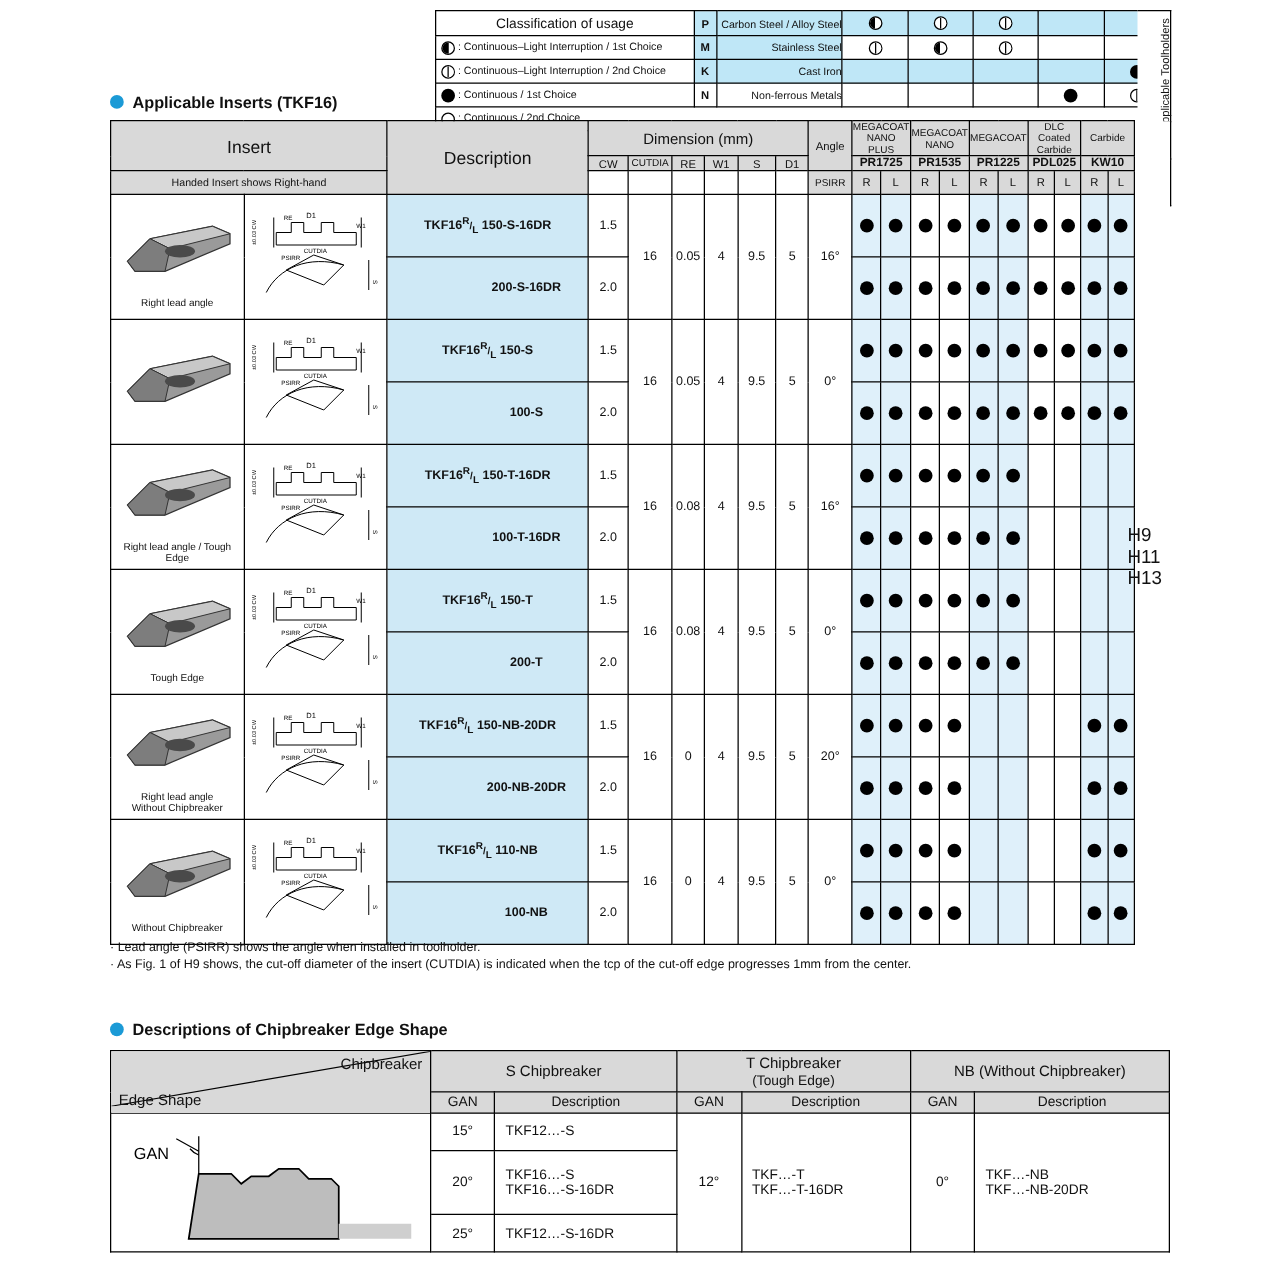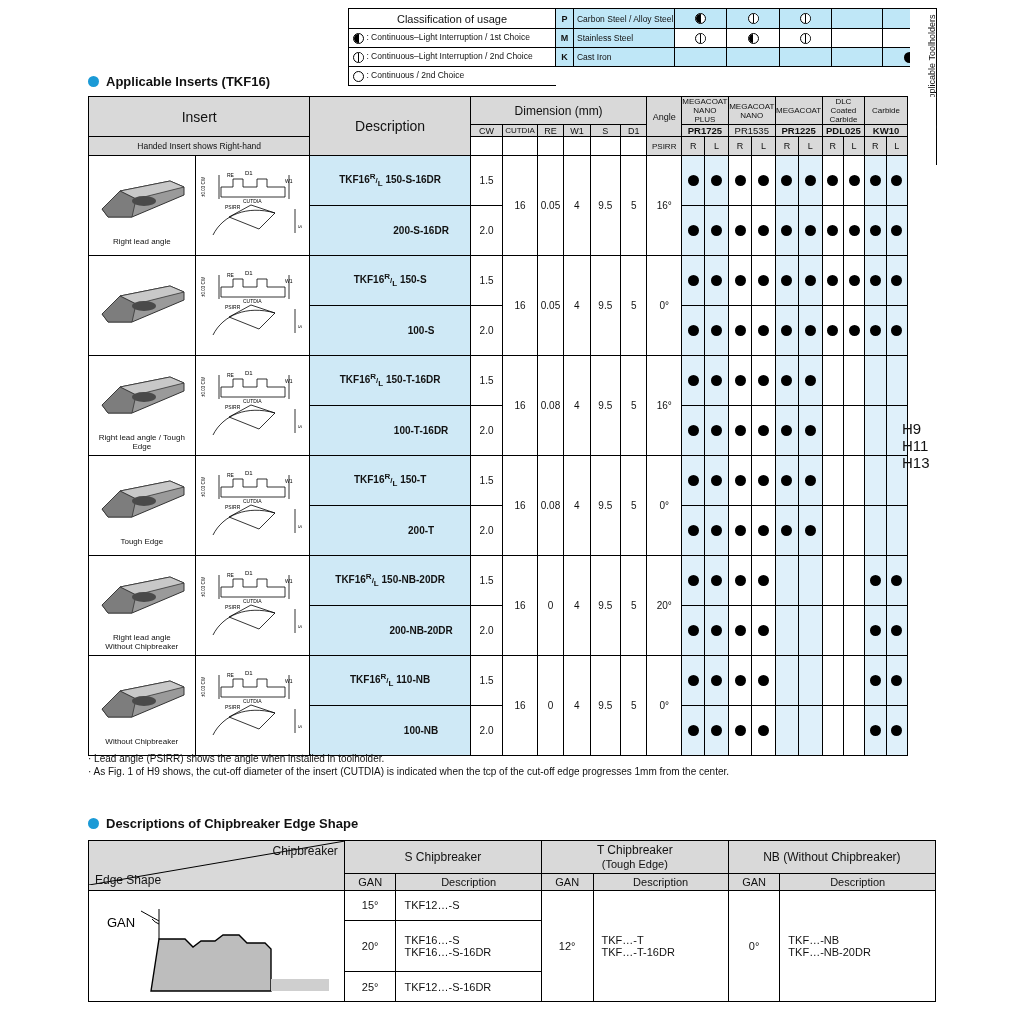--- a/index.html
+++ b/index.html
@@ -12,21 +12,21 @@
 
   
   .classif{
     position:absolute;left:348px;top:8px;width:588px;
     border-collapse:collapse;font-size:9px;padding-left:20px;
   }
   .classif td,.classif th{border:1px solid #000;padding:0;text-align:center;vertical-align:middle;height:18px;}
   .classif .title{font-size:11px;font-weight:normal;background:#fff;}
   .classif .legend{font-size:8.5px;text-align:left;padding-left:4px;background:#fff;}
   .classif .code{width:18px;background:#bfe7f7;font-weight:bold;}
-  .classif .mat{width:104px;background:#bfe7f7;font-size:8.5px;text-align:left;padding-left:3px;}
+  .classif .mat{width:104px;background:#bfe7f7;font-size:8.5px;text-align:right;padding-left:3px;}
   .classif .mat.white{background:#ffffff;}
   .classif .code.white{background:#ffffff;}
   .classif .cell{width:56px;background:#bfe7f7;}
   .classif .cell.white{background:#ffffff;}
 
   .sidelabel{
     position:absolute;left:910px;top:8px;width:26px;height:155px;
     border:1px solid #000;border-left:none;background:#fff;
   }
   .sidelabel span{
@@ -111,20 +111,33 @@
       </td>
       <td class="code">K</td>
       <td class="mat">Cast Iron</td>
       <td class="cell"></td>
       <td class="cell"></td>
       <td class="cell"></td>
       <td class="cell"></td>
       <td class="cell"><span class="mk full"></span></td>
     </tr>
     <tr>
+      <td class="legend">
+        <span class="mk full"></span>
+        <span> : Continuous / 1st Choice</span>
+      </td>
+      <td class="code white">N</td>
+      <td class="mat white">Non-ferrous Metals</td>
+      <td class="cell white"></td>
+      <td class="cell white"></td>
+      <td class="cell white"></td>
+      <td class="cell white"><span class="mk full"></span></td>
+      <td class="cell white"><span class="mk halfopen"></span></td>
+    </tr>
+    <tr>
       <td class="legend" style="border-right:none;">
         <span class="mk open"></span>
         <span> : Continuous / 2nd Choice</span>
       </td>
       <td style="border:none;background:#fff;"></td>
       <td style="border:none;background:#fff;"></td>
       <td style="border:none;background:#fff;"></td>
       <td style="border:none;background:#fff;"></td>
       <td style="border:none;background:#fff;"></td>
       <td style="border:none;background:#fff;"></td>
@@ -194,21 +207,21 @@
     </tr>
 
     <tr>
       <td class="hdr" style="font-size:9px;">CW</td>
       <td class="hdr" style="font-size:8px;">CUTDIA</td>
       <td class="hdr" style="font-size:9px;">RE</td>
       <td class="hdr" style="font-size:9px;">W1</td>
       <td class="hdr" style="font-size:9px;">S</td>
       <td class="hdr" style="font-size:9px;">D1</td>
       <td class="hdr" colspan="2" style="font-size:9.5px;font-weight:bold;">PR1725</td>
-      <td class="hdr" colspan="2" style="font-size:9.5px;font-weight:normal;margin-top:16px;">PR1535</td>
+      <td class="hdr" colspan="2" style="font-size:9.5px;font-weight:bold;margin-top:16px;">PR1535</td>
       <td class="hdr" colspan="2" style="font-size:9.5px;font-weight:bold;">PR1225</td>
       <td class="hdr" colspan="2" style="font-size:9.5px;font-weight:bold;">PDL025</td>
       <td class="hdr" colspan="2" style="font-size:9.5px;font-weight:bold;">KW10</td>
     </tr>
 
     <tr>
       <td class="hdr" colspan="2" style="font-size:8.5px;height:18px;">Handed Insert shows Right-hand</td>
       <td class="hdr" style="background:#fff;"></td>
       <td class="hdr" style="background:#fff;"></td>
       <td class="hdr" style="background:#fff;"></td>

